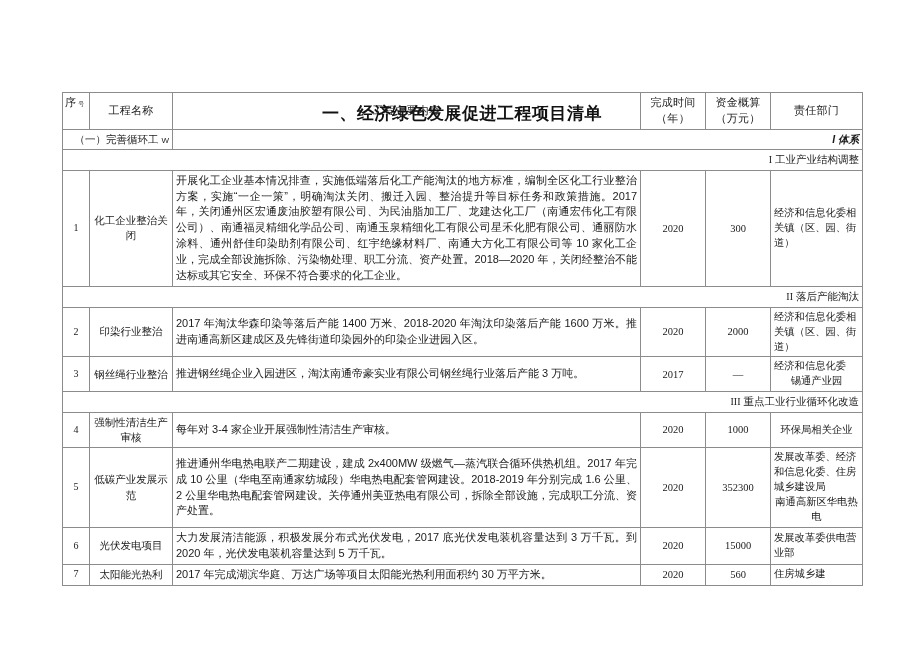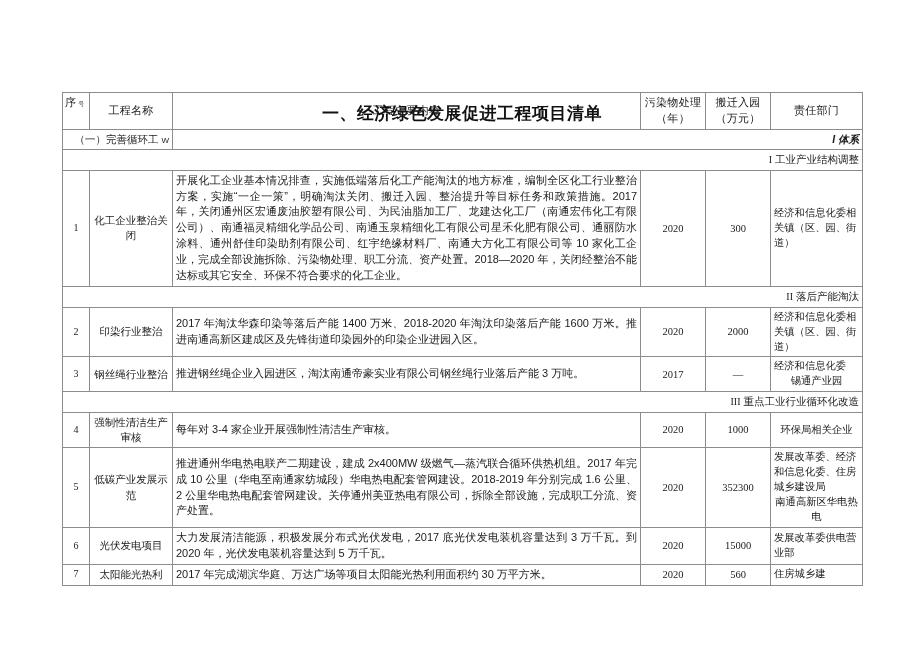--- a/index.html
+++ b/index.html
@@ -152,25 +152,25 @@
       <col class="col-year">
       <col class="col-cost">
       <col class="col-dept">
     </colgroup>
     <thead>
       <tr>
         <th class="hd seq"><span>序</span><span class="tiny">号</span></th>
         <th class="hd">工程名称</th>
         <th class="hd">工程主要内容</th>
         <th class="hd">
-            <span class="sub">污染物处理</span>
+            <span class="sub">完成时间</span>
             <span class="sub">（年）</span>
           </th>
         <th class="hd">
-            <span class="sub">搬迁入园</span>
+            <span class="sub">资金概算</span>
             <span class="sub">（万元）</span>
           </th>
         <th class="hd">责任部门</th>
       </tr>
     </thead>
     <tbody>
 
       <tr>
         <td class="band" colspan="2"><span>（一）完善循环工</span><span style="font-size:8px;padding-left:3px;">W</span></td>
         <td class="band cont" colspan="4">I 体系</td>

